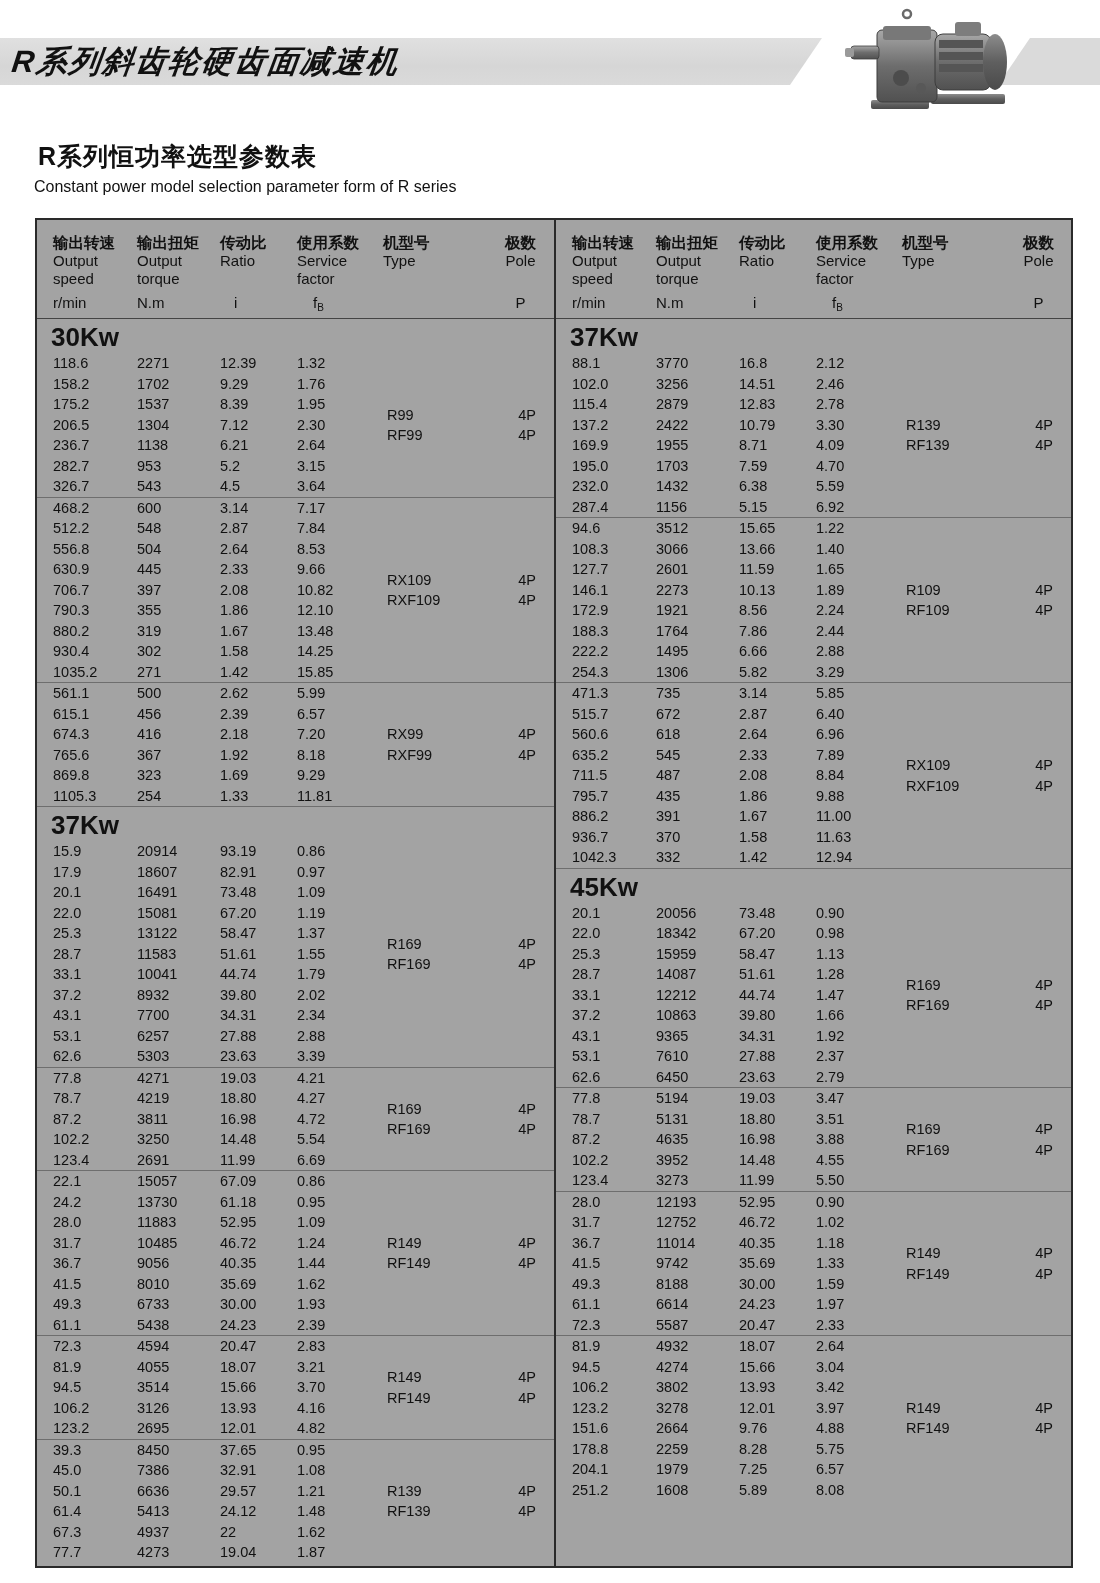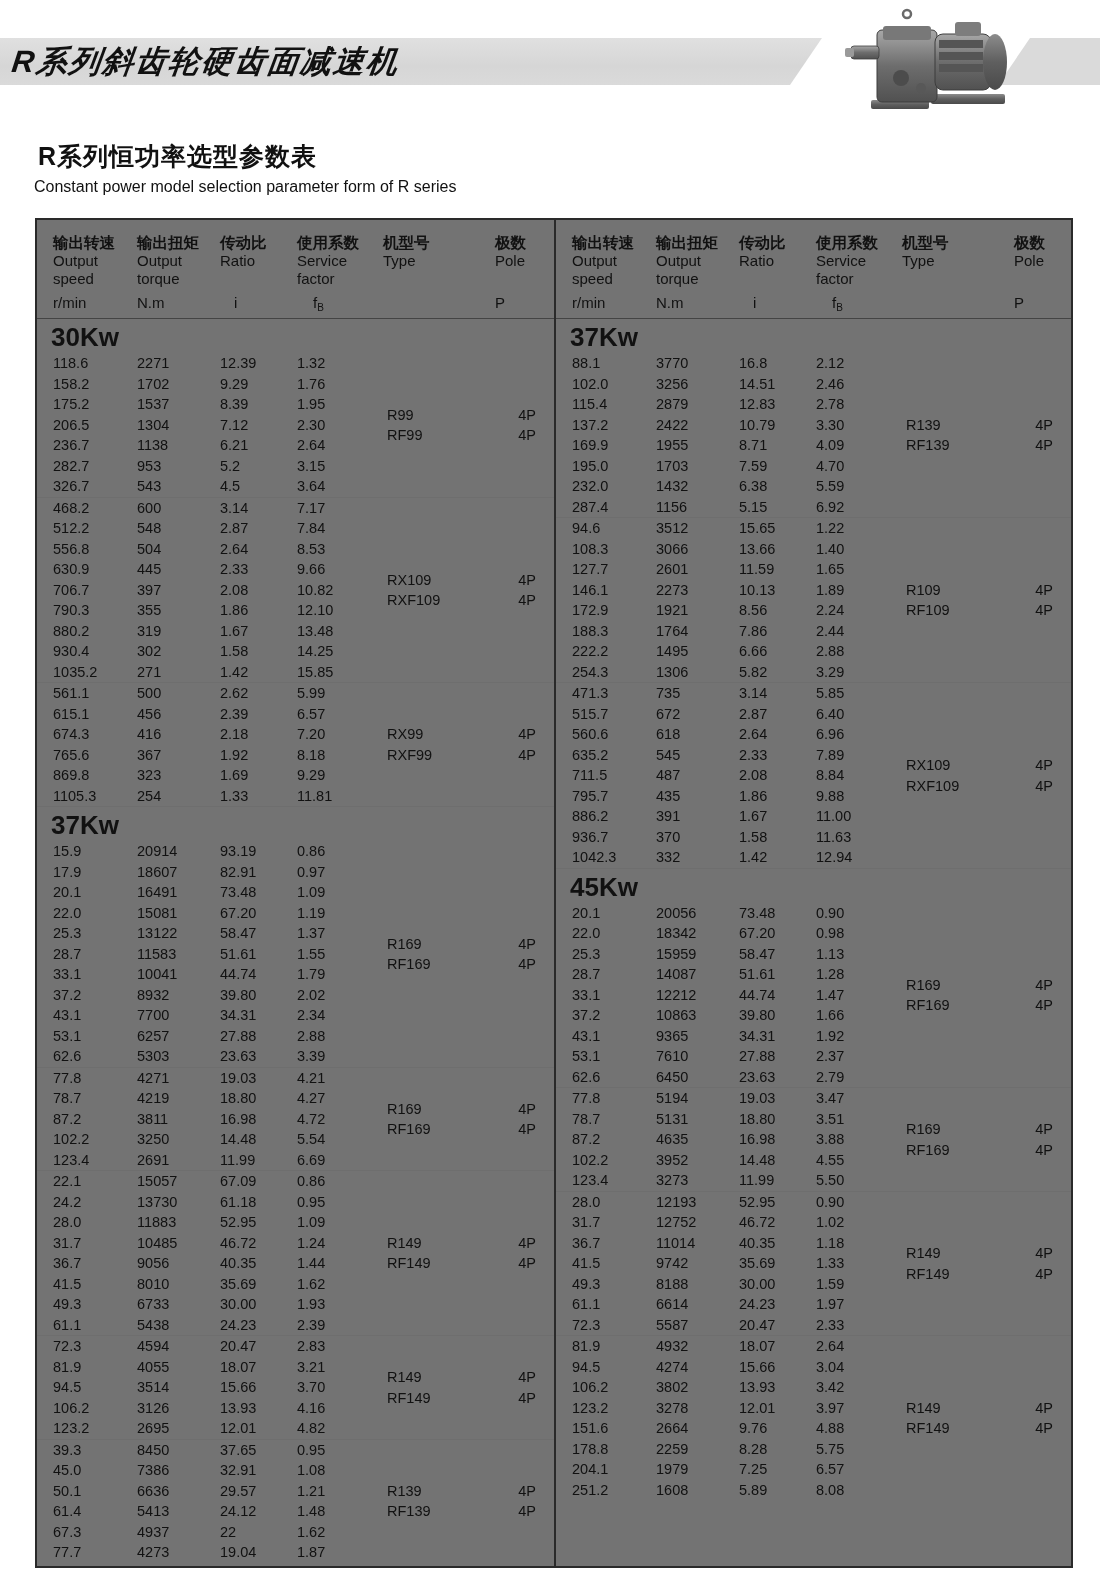--- a/index.html
+++ b/index.html
@@ -23,31 +23,31 @@
     position:absolute;top:38px;right:0;width:102px;height:47px;background:#dadada;
     clip-path:polygon(32px 0,100% 0,100% 100%,0 100%);
   }
   .motor{position:absolute;top:4px;left:843px;width:176px;height:112px;}
   
   .t-zh{margin:24px 0 0 38px;font-size:25px;font-weight:bold;letter-spacing:1px;}
   .t-en{margin:5px 0 0 34px;font-size:16px;}
   
   .table{
     margin:22px 0 0 35px;width:1038px;height:1350px;border:2px solid #2a2a2a;
-    display:flex;box-sizing:border-box;background:#737373;
+    display:flex;box-sizing:border-box;background:#a3a3a3;
   }
   .panel{width:50%;box-sizing:border-box;display:flex;flex-direction:column;}
   .panel + .panel{border-left:2px solid #2a2a2a;}
   .thead{
     height:99px;border-bottom:1px solid #444;display:flex;
     box-sizing:border-box;padding-left:16px;flex:none;
   }
   .hc{display:flex;flex-direction:column;padding-top:13px;box-sizing:border-box;}
   .hc0{width:84px}.hc1{width:83px}.hc2{width:77px}.hc3{width:86px}.hc4{width:112px}
-  .hc5{flex:1;text-align:left;padding-right:8px;}
+  .hc5{flex:1;text-align:center;padding-right:8px;}
   .h-zh{font-weight:bold;font-size:15.5px;line-height:19px;white-space:nowrap;}
   .h-en{font-size:15px;line-height:18px;}
   .h-unit{margin-top:auto;font-size:15px;padding-bottom:7px;}
   .hc2 .h-unit{padding-left:14px;}
   .hc3 .h-unit{padding-left:16px;}
   .h-sub{font-size:10px;position:relative;top:3px;}
   .sec-title{font-size:26px;font-weight:bold;height:34px;line-height:36px;padding-left:14px;}
   .section + .section{border-top:1px solid #6e6e6e;}
   .group + .group{border-top:1px solid #6e6e6e;}
   .group{display:flex;}

